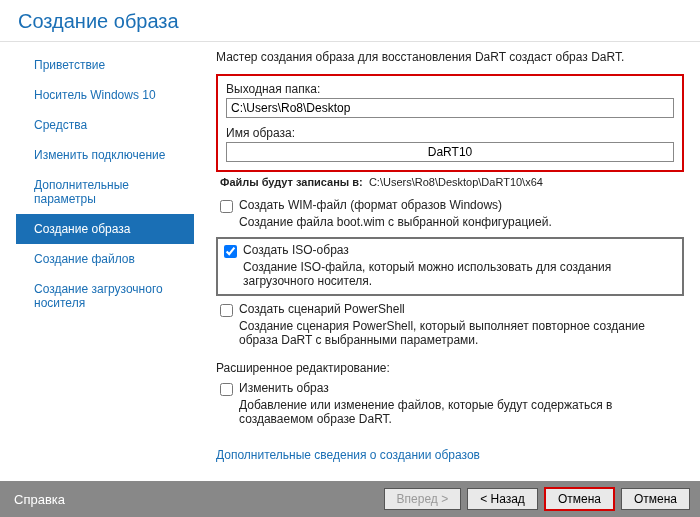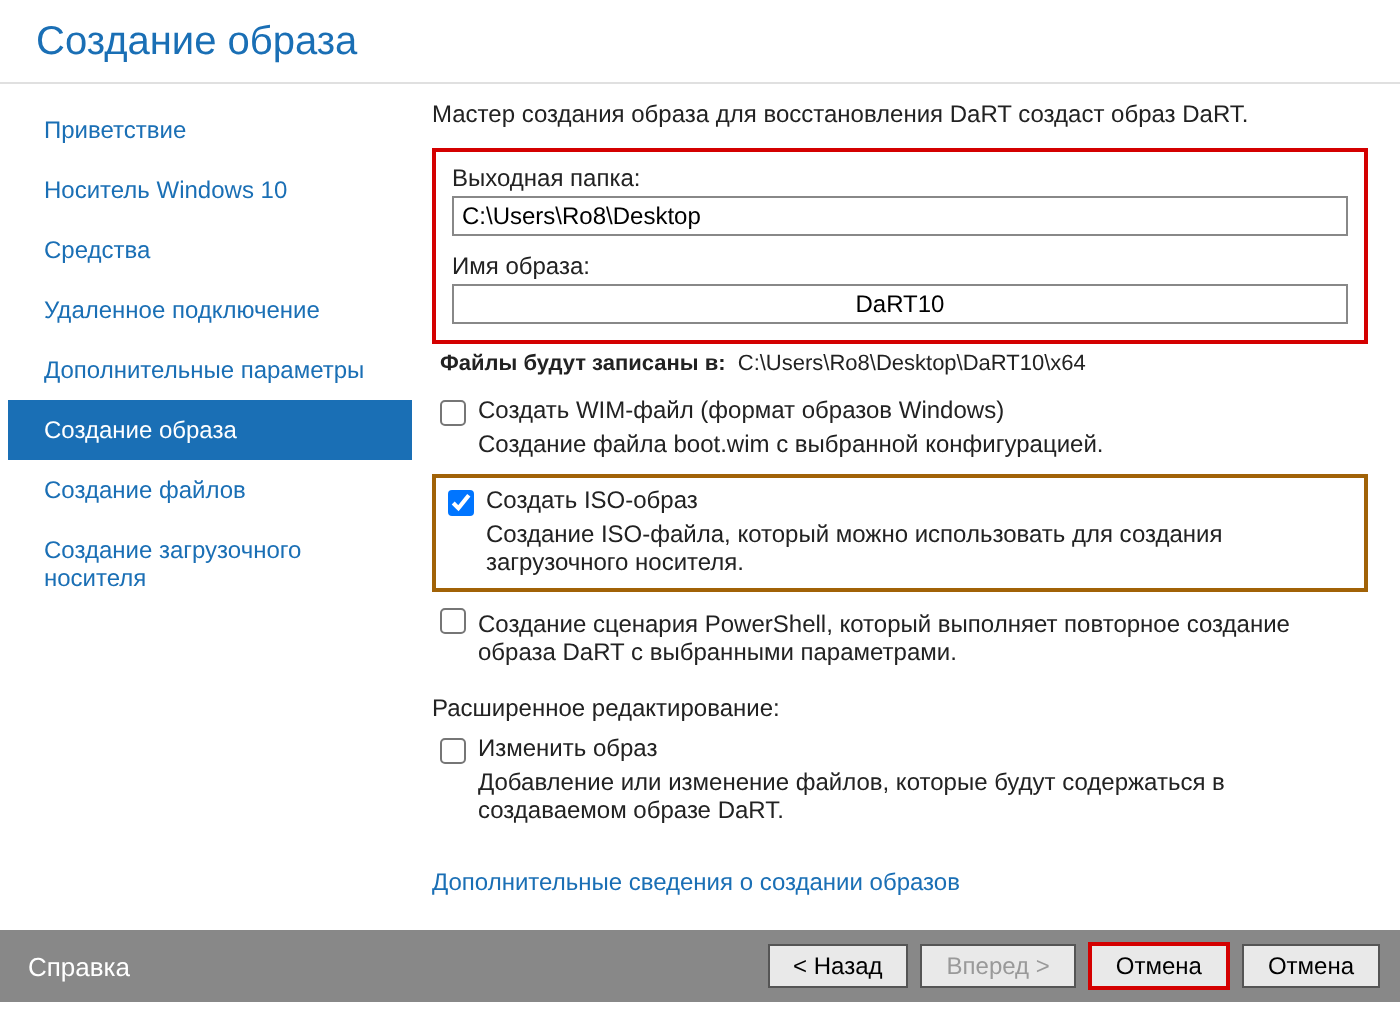--- a/index.html
+++ b/index.html
@@ -1,60 +1,60 @@
 <!DOCTYPE html>
 <html><head>
 <meta charset="utf-8">
 <style>
 * { box-sizing: border-box; margin: 0; padding: 0; }
 body { font-family: "Segoe UI", Tahoma, sans-serif; font-size: 12px; width: 700px; height: 517px; background: #fff; overflow: hidden; position: relative; }
 .header { padding: 10px 18px 8px; }
 .header h1 { font-size: 20px; font-weight: 400; color: #1a6fb5; }
 .divider { height: 1px; background: #e0e0e0; margin: 0 0 0 0; }
 .main { display: flex; height: 425px; }
-.sidebar { width: 210px; padding: 8px 4px; }
+.sidebar { width: 210px; padding: 8px 16px; }
 .nav-item { padding: 8px 18px; font-size: 12px; color: #1a6fb5; cursor: pointer; }
 .nav-item.active { background: #1a6fb5; color: #fff; }
 .content { flex: 1; padding: 8px 16px 0 6px; font-size: 12px; color: #222; overflow-y: auto; }
 .intro { margin-bottom: 10px; }
 .boxed { border: 2px solid #d40000; padding: 6px 8px 8px; margin-bottom: 4px; }
 .fld-label { font-size: 12px; margin-bottom: 2px; }
 .row { display: flex; gap: 6px; align-items: flex-start; }
 .txt { flex: 1; border: 1px solid #888; padding: 2px 4px; font-size: 12px; height: 20px; background: #fff; font-family: inherit; }
 .btn-small { border: 1px solid #888; background: #e9e9e9; padding: 2px 14px; font-size: 12px; cursor: pointer; font-family: inherit; }
 .files-in { font-size: 11px; margin: 4px 0 8px 4px; }
 .files-in b { font-weight: 600; }
 .opt { display: flex; align-items: flex-start; gap: 6px; padding: 2px 4px 6px; margin-bottom: 2px; }
 .opt input[type=checkbox] { margin-top: 2px; }
 .opt-body { flex: 1; }
 .opt-title { font-size: 12px; }
 .opt-desc { font-size: 12px; color: #222; margin-top: 3px; }
-.boxed-opt { border: 2px solid #a16207; padding: 4px 6px 6px; margin-bottom: 4px; }
+.boxed-opt { border: 2px solid #737373; padding: 4px 6px 6px; margin-bottom: 4px; }
 .section-title { margin: 8px 0 4px; }
 .link { color: #1a6fb5; cursor: pointer; margin-top: 14px; display: inline-block; }
-.footer { position: absolute; bottom: 16px; left: 0; right: 0; height: 36px; background: #888; display: flex; align-items: center; padding: 0 10px; gap: 6px; }
+.footer { position: absolute; bottom: 0; left: 0; right: 0; height: 36px; background: #888; display: flex; align-items: center; padding: 0 10px; gap: 6px; }
 .footer-label { color: #fff; font-size: 13px; margin-right: auto; padding-left: 4px; }
 .fbtn { border: 1px solid #555; background: #e9e9e9; padding: 3px 12px; font-size: 12px; cursor: pointer; min-width: 66px; font-family: inherit; }
 .fbtn.disabled { color: #999; }
 .fbtn.primary { border: 2px solid #d40000; }
 </style>
 </head>
 <body>
 
 <div class="header">
   <h1>Создание образа</h1>
 </div>
 <div class="divider"></div>
 
 <div class="main">
   <div class="sidebar">
     <div class="nav-item">Приветствие</div>
     <div class="nav-item">Носитель Windows 10</div>
     <div class="nav-item">Средства</div>
-    <div class="nav-item">Удаленное подключение</div>
+    <div class="nav-item">Изменить подключение</div>
     <div class="nav-item">Дополнительные параметры</div>
     <div class="nav-item active">Создание образа</div>
     <div class="nav-item">Создание файлов</div>
     <div class="nav-item">Создание загрузочного носителя</div>
   </div>
 
   <div class="content">
     <div class="intro">Мастер создания образа для восстановления DaRT создаст образ DaRT.</div>
 
     <div class="boxed">
@@ -84,37 +84,38 @@
         <div class="opt-body">
           <div class="opt-title">Создать ISO-образ</div>
           <div class="opt-desc">Создание ISO-файла, который можно использовать для создания загрузочного носителя.</div>
         </div>
       </div>
     </div>
 
     <div class="opt">
       <input type="checkbox" style="">
       <div class="opt-body">
+        <div class="opt-title">Создать сценарий PowerShell</div>
         <div class="opt-desc">Создание сценария PowerShell, который выполняет повторное создание образа DaRT с выбранными параметрами.</div>
       </div>
     </div>
 
     <div class="section-title">Расширенное редактирование:</div>
 
     <div class="opt">
       <input type="checkbox" style="">
       <div class="opt-body">
         <div class="opt-title">Изменить образ</div>
         <div class="opt-desc">Добавление или изменение файлов, которые будут содержаться в создаваемом образе DaRT.</div>
       </div>
     </div>
 
     <span class="link">Дополнительные сведения о создании образов</span>
   </div>
 </div>
 
 <div class="footer">
   <span class="footer-label">Справка</span>
+  <button class="fbtn disabled">Вперед &gt;</button>
   <button class="fbtn">&lt; Назад</button>
-  <button class="fbtn disabled">Вперед &gt;</button>
   <button class="fbtn primary">Отмена</button>
   <button class="fbtn">Отмена</button>
 </div>
 
 </body></html>

